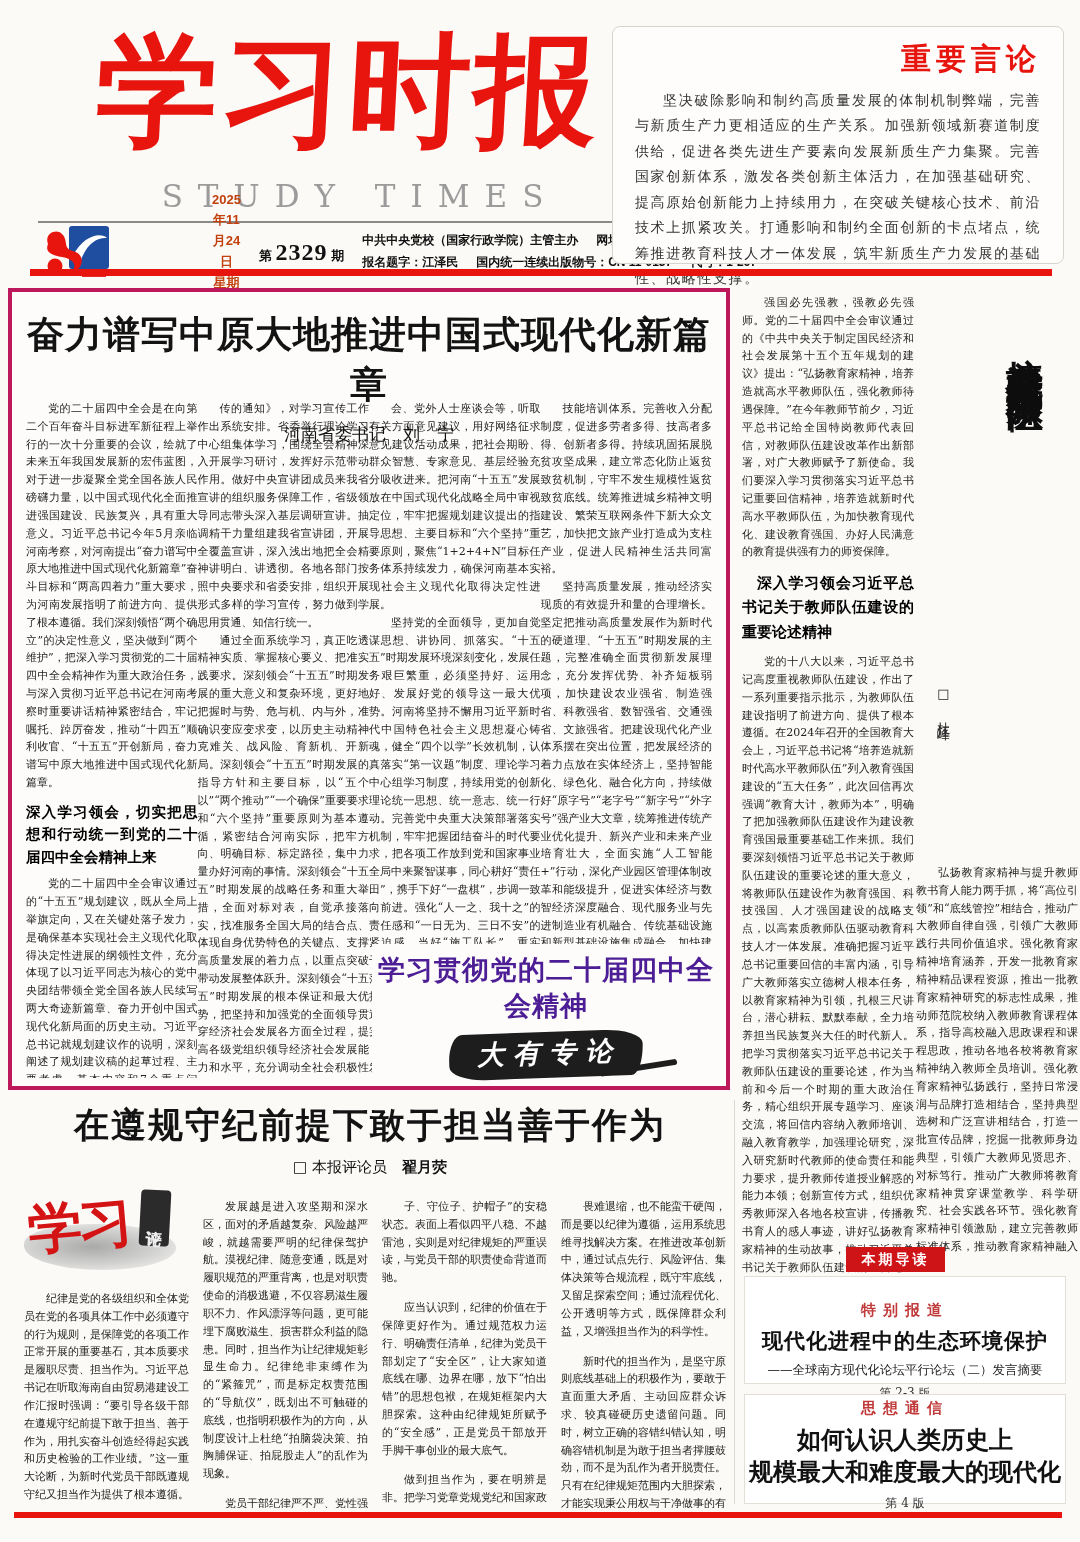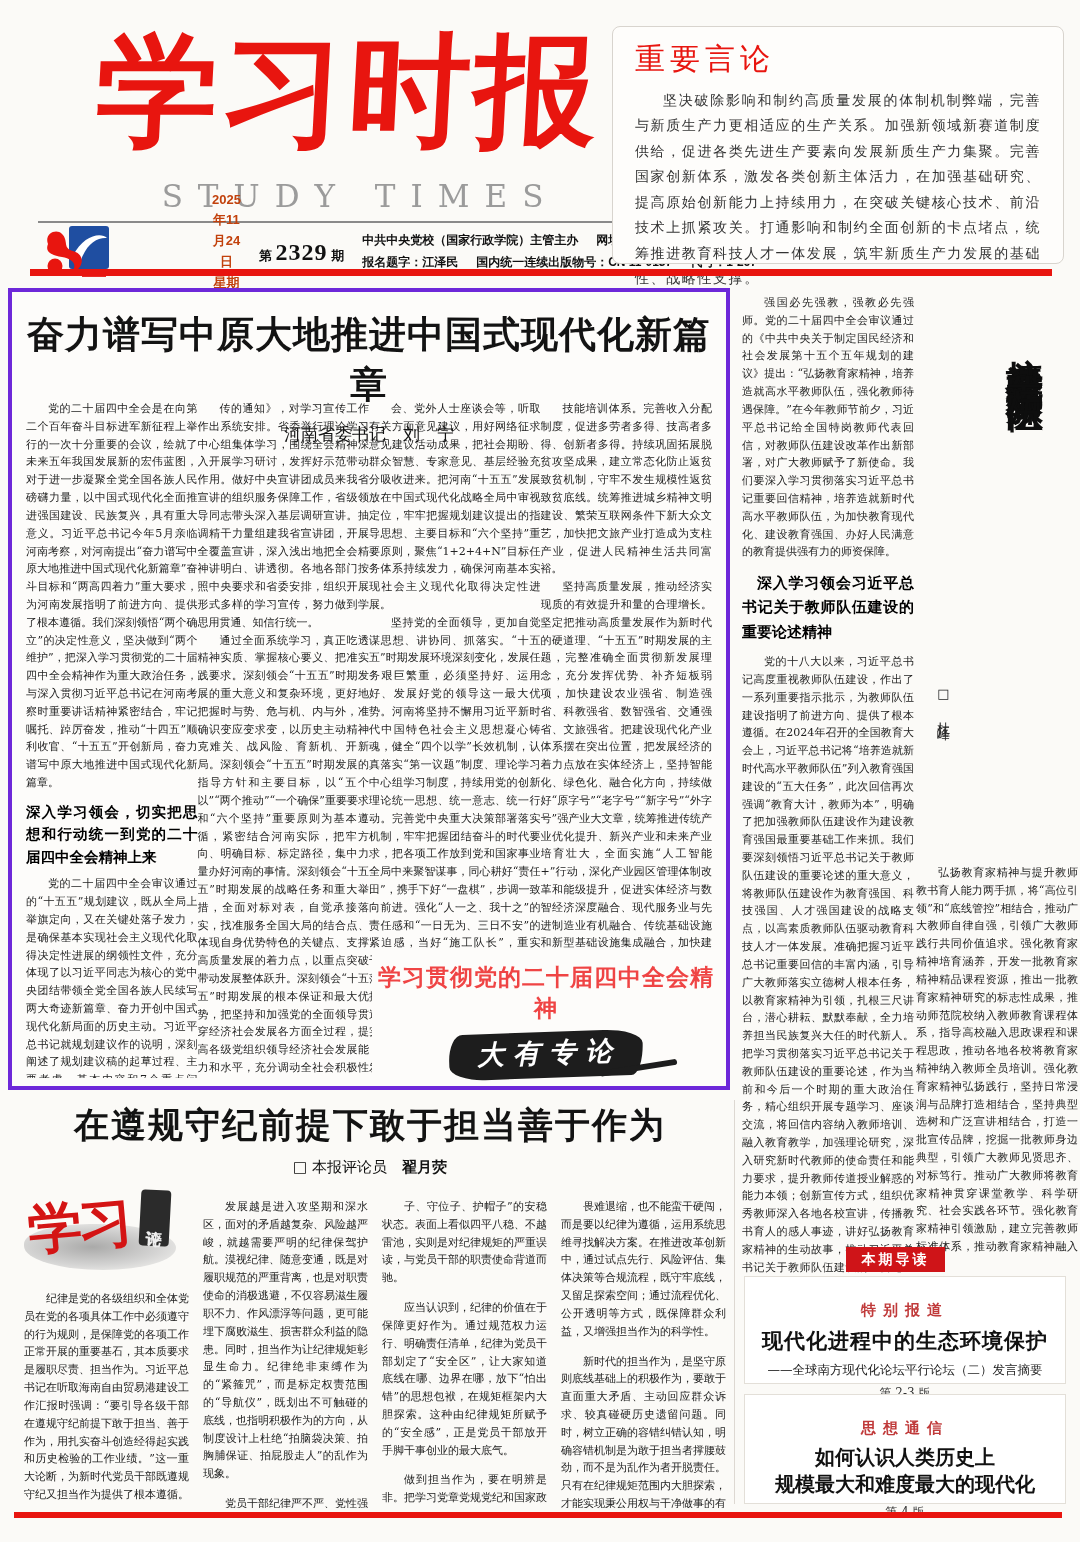--- a/index.html
+++ b/index.html
@@ -30,32 +30,32 @@
   .dl-issue { font-size:13px; font-weight:bold; white-space:nowrap; color:#111; }
   .dl-issue .big { font-size:24px; font-family:"Liberation Serif",serif; letter-spacing:1px; }
   .dl-info { font-size:12px; font-weight:bold; line-height:1.8; color:#111; white-space:nowrap; }
   .dl-info .gap { display:inline-block; width:18px; }
   
   .quotes-box {
     position:absolute; left:612px; top:26px; width:452px; height:238px;
     background:#fefdfb; border:1px solid #d8d4ce; border-radius:8px; padding:8px 22px;
   }
   .quotes-title {
-    text-align:left; font-size:30px; font-weight:400; color:#e8150f;
+    text-align:right; font-size:30px; font-weight:700; color:#e8150f;
     font-family:"Liberation Sans",sans-serif; letter-spacing:5px; margin:4px 0 8px;
   }
   .quotes-body {
     font-size:14px; line-height:1.82; letter-spacing:1.6px; text-align:justify;
     text-indent:2em; color:#333;
   }
   .red-bar { position:absolute; left:30px; top:269px; width:1022px; height:7px; background:#e8150f; }
   
   .lead-box {
     position:absolute; left:8px; top:288px; width:722px; height:802px;
-    border:4px solid #6d28d9; background:#fdfcfa;
+    border:4px solid #be185d; background:#fdfcfa;
   }
   .lead-headline {
     margin-top:18px; text-align:center; font-size:37px; font-weight:900;
     letter-spacing:1px; color:#131313;
   }
   .lead-byline { text-align:center; margin-top:13px; font-size:17px; color:#111; }
   .lead-cols {
     position:absolute; left:14px; right:14px; top:108px; bottom:8px;
     display:flex; 
   }
@@ -63,21 +63,21 @@
   .col p.para { text-indent:2em; }
   .col p.subhead {
     font-family:"Liberation Sans",sans-serif; font-weight:bold; font-size:14.5px;
     line-height:1.55; margin:9px 0 7px; text-indent:0; color:#000;
   }
   .lead-banner {
     position:absolute; right:6px; bottom:2px; width:348px; text-align:center;
     background:#fdfcfa; padding-top:8px;
   }
   .banner-text {
-    color:#ef4444; font-weight:900; font-size:23px; letter-spacing:1px;
+    color:#4c1d95; font-weight:900; font-size:27px; letter-spacing:1px;
     font-family:"Liberation Sans",sans-serif;
   }
   .stamp {
     position:relative; display:inline-block; margin:8px 0 6px; background:#1d1d1d; color:#fff;
     font-size:27px; font-weight:900; font-style:italic; letter-spacing:9px;
     padding:3px 22px 7px 28px; transform:rotate(-2deg);
     border-radius:16px 44px 14px 40px / 30px 16px 36px 16px;
   }
   .stamp::after {
     content:""; position:absolute; right:-34px; bottom:4px; width:78px; height:6px;
@@ -109,24 +109,24 @@
     position:absolute; left:846px; top:1247px; width:99px; height:25px;
     background:#cf1418; color:#fff; font-family:"Liberation Sans",sans-serif;
     font-size:14px; font-weight:bold; letter-spacing:3px;
     display:flex; align-items:center; justify-content:center;
   }
   .digest-box {
     position:absolute; left:744px; width:322px; background:#fff;
     border:1px solid #e3dfd8; text-align:center;
   }
   .digest-box1 { top:1276px; height:108px; padding-top:24px; }
-  .digest-box2 { top:1394px; height:110px; padding-top:24px; }
+  .digest-box2 { top:1394px; height:110px; padding-top:4px; }
   .digest-kicker { color:#c03a3a; font-size:15px; font-weight:bold; letter-spacing:7px; }
   .digest-title { font-size:21px; font-weight:900; margin-top:7px; letter-spacing:1px; color:#111; }
-  .digest-title2 { font-size:20px; font-weight:900; margin-top:6px; line-height:1.35; color:#111; }
+  .digest-title2 { font-size:24px; font-weight:900; margin-top:6px; line-height:1.35; color:#111; }
   .digest-subtitle { font-size:12.5px; margin-top:7px; color:#222; }
   .digest-page { font-size:12px; margin-top:6px; color:#333; }
   
   .c-head {
     position:absolute; left:20px; top:1102px; width:700px; text-align:center;
     font-size:35px; font-weight:900; letter-spacing:2px; color:#131313;
   }
   .c-byline { position:absolute; left:20px; top:1158px; width:700px; text-align:center; font-size:15px; color:#111; }
   .c-byline b { font-weight:900; }
   .c-cols { position:absolute; left:24px; top:1186px; width:702px; height:322px; display:flex; gap:14px; }

